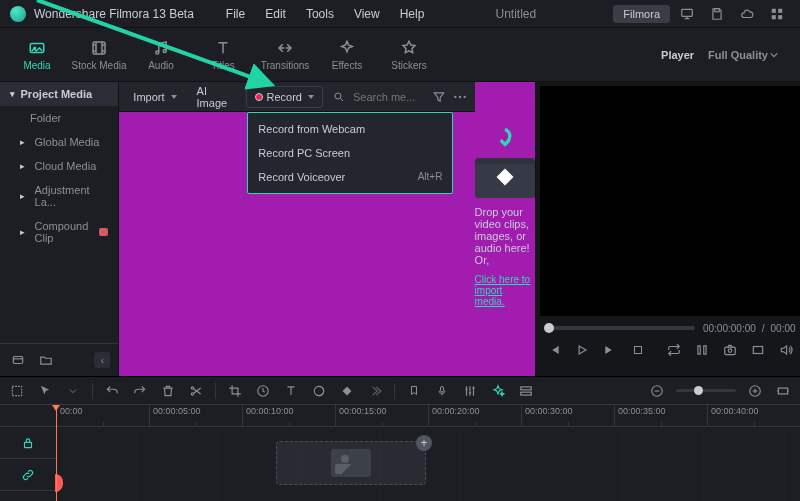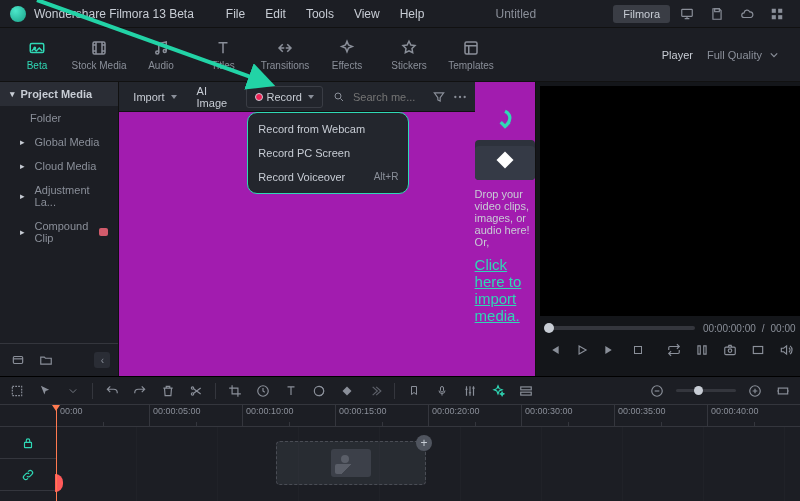--- a/index.html
+++ b/index.html
@@ -25,23 +25,23 @@
   .spacer{flex:1;}
   .project-name{color:var(--muted);font-size:12px;}
   .feedback{background:#3a3d45;color:var(--text);padding:3px 10px;border-radius:3px;font-size:11px;margin-left:14px;}
   .tiny-icon{width:26px;height:26px;display:flex;align-items:center;justify-content:center;color:var(--muted);}
 
   
   .tabs-row{height:54px;background:var(--bg);display:flex;align-items:center;padding:0 8px;gap:4px;border-bottom:1px solid #111;}
   .tab{width:58px;display:flex;flex-direction:column;align-items:center;gap:3px;color:var(--muted);cursor:pointer;padding:4px 0;}
   .tab.active{color:var(--accent);}
   .tab .label{font-size:10px;}
-  .player-area{margin-left:auto;display:flex;align-items:center;gap:8px;padding-right:8px;}
+  .player-area{margin-left:auto;display:flex;align-items:center;gap:8px;padding-right:8px;font-weight:bold;}
   .player-label{font-size:11px;color:var(--text);}
-  .quality{font-size:11px;color:var(--muted);display:flex;align-items:center;gap:8px;background:var(--bg);padding:2px 6px;}
+  .quality{font-size:11px;color:var(--muted);display:flex;align-items:center;gap:2px;background:var(--bg);padding:2px 6px;}
 
   
   .main{display:flex;height:calc(501px - 28px - 54px - 125px);}
   
   .sidebar{width:130px;background:var(--bg);display:flex;flex-direction:column;border-right:1px solid #111;}
   .proj-media{background:var(--panel2);padding:6px 10px;font-size:11px;font-weight:600;display:flex;align-items:center;}
   .tri{margin-right:6px;color:var(--text);font-size:9px;}
   .tree-item{padding:6px 10px 6px 20px;font-size:11px;color:var(--muted);display:flex;align-items:center;gap:4px;}
   .badge{width:12px;height:8px;border-radius:2px;}
   .side-foot{margin-top:auto;display:flex;align-items:center;gap:8px;padding:6px 8px;border-top:1px solid var(--border);}
@@ -52,33 +52,33 @@
   .media-toolbar{height:30px;background:var(--panel);display:flex;align-items:center;padding:0 6px;gap:4px;border-bottom:1px solid #111;}
   .btn{padding:4px 8px;font-size:11px;color:var(--text);display:flex;align-items:center;gap:4px;cursor:pointer;border-radius:3px;}
   .btn.split::after{content:"";width:0;height:0;border-left:3px solid transparent;border-right:3px solid transparent;border-top:4px solid var(--muted);margin-left:2px;}
   .btn.record{border:1px solid #3a3d45;}
   .dot-rec{width:8px;height:8px;border-radius:50%;background:#e25;border:1px solid var(--text);}
   .search-wrap{flex:1;display:flex;align-items:center;gap:6px;color:var(--muted);padding:0 6px;}
   .search-wrap input{background:transparent;border:none;color:var(--text);font-size:11px;outline:none;width:70px;}
   .toolbar-ic{width:20px;height:20px;display:flex;align-items:center;justify-content:center;color:var(--muted);}
 
   
-  .dropdown{position:absolute;top:30px;left:128px;width:162px;background:#23262d;border:1px solid var(--accent);border-radius:10px;z-index:5;padding:4px 0;}
+  .dropdown{position:absolute;top:30px;left:128px;width:206px;background:#23262d;border:1px solid var(--accent);border-radius:2px;z-index:5;padding:4px 0;}
   .dd-item{padding:6px 10px;font-size:11px;color:var(--text);display:flex;justify-content:space-between;cursor:pointer;}
   .dd-shortcut{color:var(--muted);font-size:10px;}
 
   
   .drop-zone{flex:1;display:flex;flex-direction:column;align-items:flex-start;justify-content:center;gap:8px;position:relative;}
   .folder-graphic{width:60px;height:46px;position:relative;}
   .fg-back{position:absolute;inset:6px 0 0 0;background:#2d323c;border-radius:4px;}
   .fg-front{position:absolute;inset:12px 0 0 0;background:#353a46;border-radius:4px;}
   .fg-diamond{position:absolute;left:50%;top:56%;width:12px;height:12px;background:#fff;transform:translate(-50%,-50%) rotate(45deg);}
   .arrow-down{position:absolute;top:-26px;left:50%;transform:translateX(-50%);color:var(--accent);}
   .drop-text{font-size:11px;color:var(--text);}
-  .import-link{font-size:15px;color:var(--accent);text-decoration:underline;cursor:pointer;}
+  .import-link{font-size:10px;color:var(--accent);text-decoration:underline;cursor:pointer;}
 
   
   .preview{width:292px;background:var(--bg2);display:flex;flex-direction:column;border-left:1px solid #111;}
   .preview-canvas{flex:1;background:#000;margin:4px;}
   .preview-controls{height:56px;display:flex;flex-direction:column;gap:4px;padding:0 8px 4px 8px;}
   .scrub{height:4px;background:#34363d;border-radius:2px;position:relative;margin:6px 0;}
   .scrub-dot{position:absolute;left:0;top:-3px;width:10px;height:10px;border-radius:50%;background:var(--text);}
   .timecodes{display:flex;gap:6px;font-size:10px;color:var(--muted);}
   .pc-row{display:flex;align-items:center;gap:8px;}
   .pc-ic{width:20px;height:20px;display:flex;align-items:center;justify-content:center;color:var(--muted);}
@@ -164,21 +164,21 @@
     </div>
 </div>
 
 <div class="tabs-row">
   <div class="tab active">
     <svg width="20" height="18" viewBox="0 0 24 24" fill="none" stroke="currentColor" stroke-width="2">
         <rect x="3" y="6" width="18" height="12" rx="2"></rect>
         <circle cx="9" cy="12" r="1"></circle>
         <path d="M5 16l3-3 3 3 4-4 4 4"></path>
       </svg>
-    <span class="label">Beta</span>
+    <span class="label">Media</span>
   </div>
   <div class="tab">
     <svg width="20" height="18" viewBox="0 0 24 24" fill="none" stroke="currentColor" stroke-width="2">
         <rect x="4" y="4" width="16" height="16" rx="2"></rect>
         <path d="M8 4v16M16 4v16M4 8h4M4 16h4M16 8h4M16 16h4"></path>
       </svg>
     <span class="label">Stock Media</span>
   </div>
   <div class="tab">
     <svg width="20" height="18" viewBox="0 0 24 24" fill="none" stroke="currentColor" stroke-width="2">
@@ -204,27 +204,20 @@
     <svg width="20" height="18" viewBox="0 0 24 24" fill="none" stroke="currentColor" stroke-width="2">
         <path d="M12 3l2 5 5 2-5 2-2 5-2-5-5-2 5-2z"></path>
       </svg>
     <span class="label">Effects</span>
   </div>
   <div class="tab">
     <svg width="20" height="18" viewBox="0 0 24 24" fill="none" stroke="currentColor" stroke-width="2">
         <path d="M12 3l2.5 5 5.5.8-4 3.9.9 5.5L12 15.8 7.1 18.2 8 12.7 4 8.8l5.5-.8z"></path>
       </svg>
     <span class="label">Stickers</span>
-  </div>
-  <div class="tab">
-    <svg width="20" height="18" viewBox="0 0 24 24" fill="none" stroke="currentColor" stroke-width="2">
-        <rect x="4" y="4" width="16" height="16" rx="2"></rect>
-        <path d="M4 9h16M9 9v11"></path>
-      </svg>
-    <span class="label">Templates</span>
   </div>
   <div class="player-area">
     <span class="player-label">Player</span>
     <span class="quality">
       <span>Full Quality</span>
       <svg width="8" height="8" viewBox="0 0 10 10">
           <path d="M1 3l4 4 4-4" fill="none" stroke="currentColor" stroke-width="1.5"></path>
         </svg>
     </span>
   </div>

